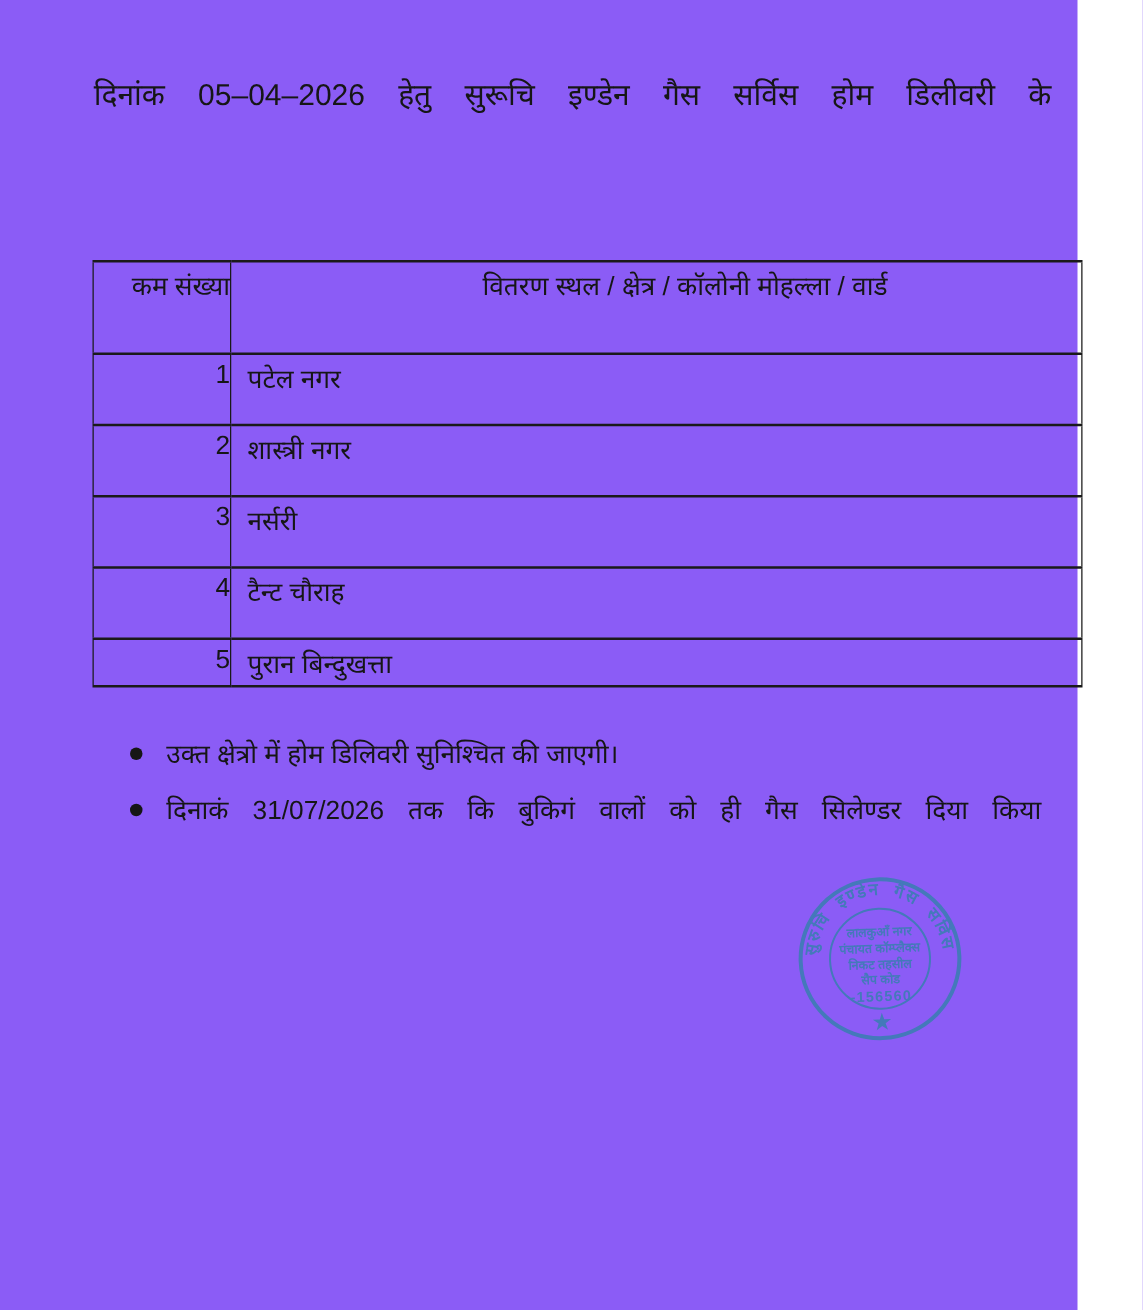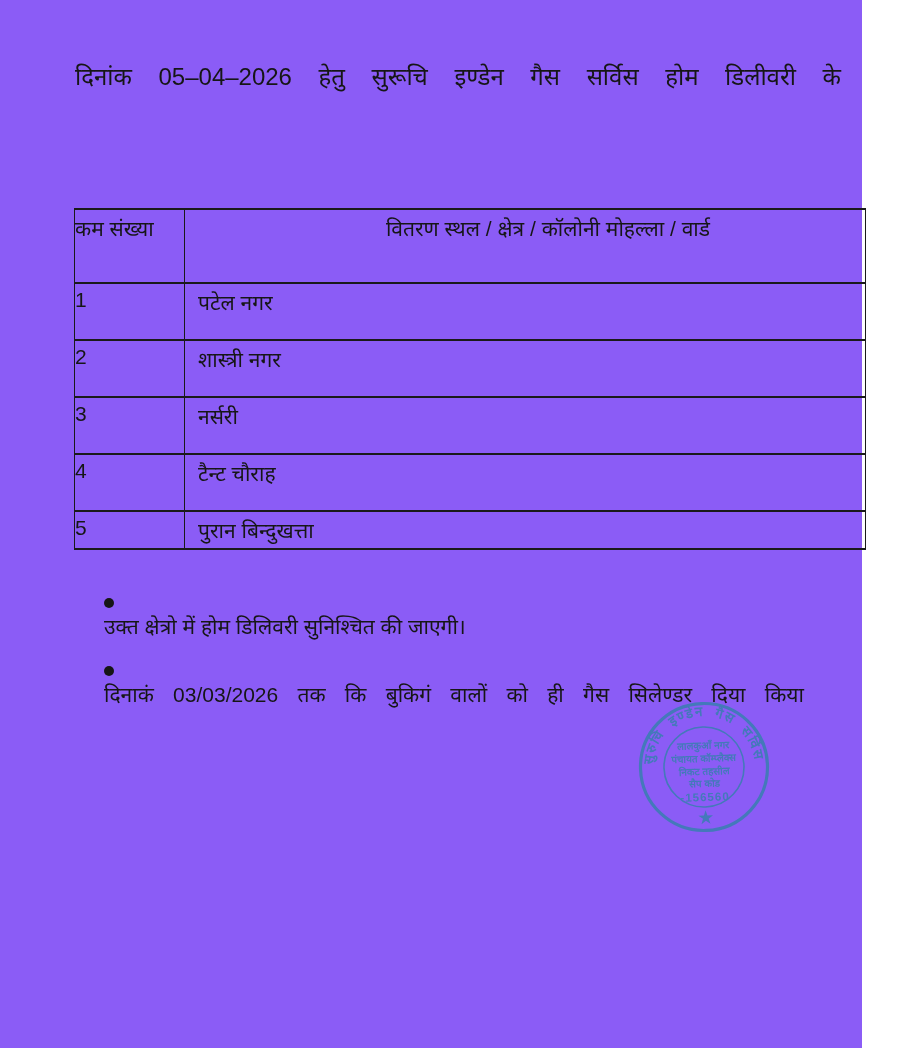--- a/index.html
+++ b/index.html
@@ -50,42 +50,41 @@
     border-bottom: 2px solid #1a1a1a;
     vertical-align: top;
     font-size: 21px;
     font-weight: 400;
     padding: 4px 0 0 0;
     color: #161616;
   }
   .doc-table tr.header-row { height: 74px; }
   .doc-table tr.data-row   { height: 57px; }
   .doc-table tr.data-row-last { height: 38px; }
-  .col-serial   { width: 109px; text-align: left; }
+  .col-serial   { width: 109px; text-align: right; }
   .col-location { padding-left: 13px !important; }
   .header-location {
     text-align: right;
     padding-right: 155px !important;
   }
 
   
   .notes {
     position: absolute;
     left: 104px;
     top: 585px;
     width: 736px;
   }
   .note {
     display: flex;
     align-items: flex-start;
     margin-bottom: 8px;
     font-size: 21px;
     line-height: 37px;
     color: #161616;
-    flex-direction: column;
   }
   .bullet-dot {
     flex: 0 0 10px;
     width: 10px;
     height: 10px;
     border-radius: 50%;
     background: #161616;
     margin-top: 13px;
     margin-right: 19px;
   }
@@ -144,21 +143,21 @@
   <div class="notes">
     <div class="note">
       <div class="bullet-dot"></div>
       <div class="note-text">
         <div>उक्त क्षेत्रो में होम डिलिवरी सुनिश्चित की जाएगी।</div>
       </div>
     </div>
     <div class="note">
       <div class="bullet-dot"></div>
       <div class="note-text">
-        <div class="justify-full">दिनाकं 03/03/2026 तक कि बुकिगं वालों को ही गैस सिलेण्डर दिया किया</div>
+        <div class="justify-full">दिनाकं 31/07/2026 तक कि बुकिगं वालों को ही गैस सिलेण्डर दिया किया</div>
       </div>
     </div>
   </div>
 
   <svg class="stamp" viewBox="0 0 152 152" xmlns="http://www.w3.org/2000/svg" xmlns:xlink="http://www.w3.org/1999/xlink">
     <circle cx="76" cy="76" r="63.5" fill="none" stroke="#3e7cb5" stroke-width="3.2"></circle>
     <circle cx="76" cy="76" r="40" fill="none" stroke="#3e7cb5" stroke-width="1.6"></circle>
     <defs>
       <path id="stamp-arc" d="M 28.1 93.4 A 51 51 0 1 1 123.9 93.4" fill="none"></path>
     </defs>

